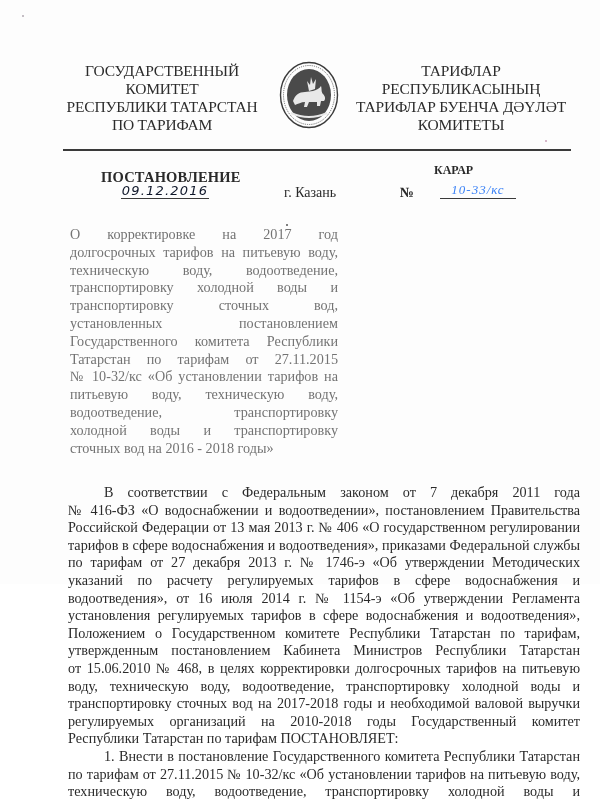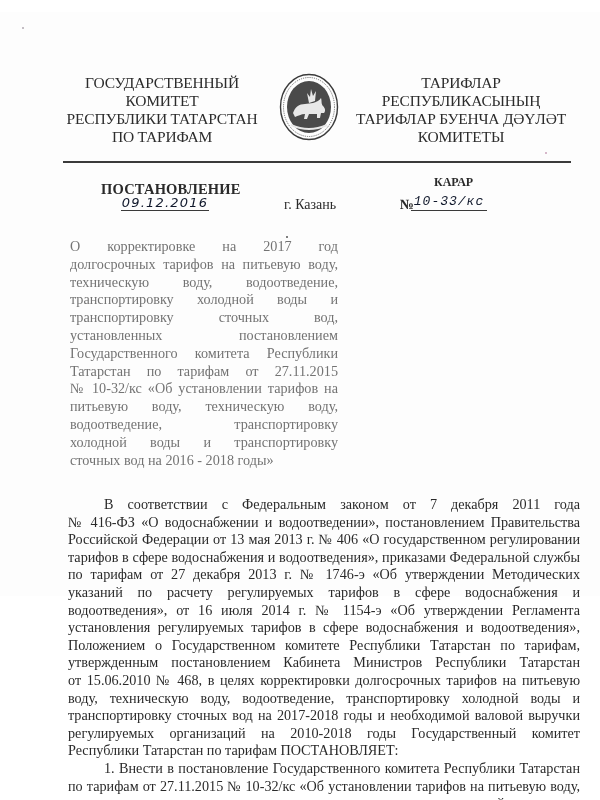--- a/index.html
+++ b/index.html
@@ -13,21 +13,20 @@
     position: relative;
     overflow: hidden;
     font-family: "Liberation Serif", "DejaVu Serif", serif;
     color: #2a2a2a;
   }
   .page {
     position: absolute;
     left: 0; top: 0;
     width: 600px; height: 584px;
     background: #fdfdfd;
-    margin-top: 12px;
   }
   
   .org-left, .org-right {
     position: absolute;
     text-align: center;
     font-size: 15.5px;
     line-height: 18px;
     color: #2c2c2c;
     letter-spacing: -0.2px;
   }
@@ -85,28 +84,28 @@
     color: #2a2a2a;
   }
   .number-label {
     position: absolute;
     left: 400px; top: 185px;
     font-size: 14px;
     font-weight: bold;
   }
   .number-value {
     position: absolute;
-    left: 411px; top: 183px;
+    left: 440px; top: 183px;
     width: 76px;
     border-bottom: 1px solid #3a3a3a;
-    font-family: Liberation Mono, monospace;
+    font-family: Liberation Serif, serif;
     font-style: italic;
     font-size: 13px;
     letter-spacing: 1px;
-    color: #0f172a;
+    color: #3b82f6;
     text-align: center;
     line-height: 14px;
     height: 15px;
   }
 
   
   .subject {
     position: absolute;
     left: 70px; top: 226px;
     width: 268px;

